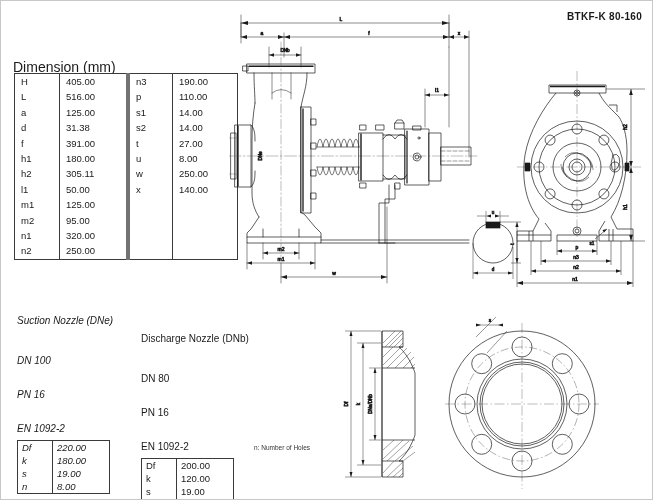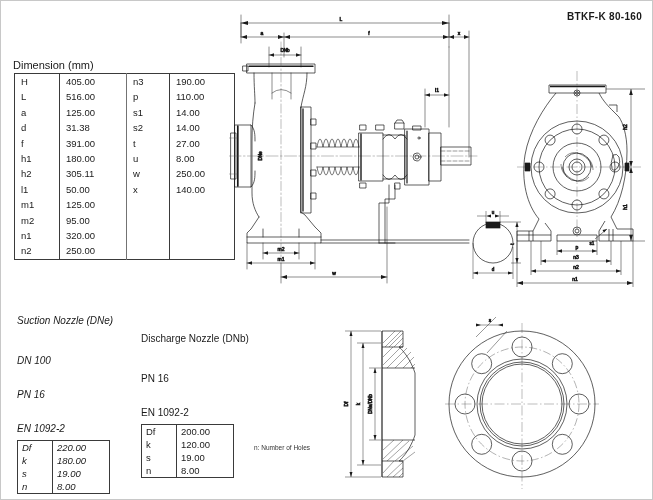--- a/index.html
+++ b/index.html
@@ -2,27 +2,27 @@
 <html><head>
 <meta charset="utf-8">
 <style>
   html,body{margin:0;padding:0;background:#fff;}
   body{width:653px;height:500px;position:relative;overflow:hidden;
        font-family:"Liberation Sans","DejaVu Sans",sans-serif;color:#1a1a1a;
        border:1px solid #c8c8c8;box-sizing:border-box;}
   .abs{position:absolute;}
   
   #model-title{right:10px;top:10px;font-size:10px;font-weight:bold;letter-spacing:.3px;}
-  #dim-title{left:12px;top:58px;font-size:11px;}
+  #dim-title{left:12px;top:58px;font-size:14px;}
   
   #dim-table{left:13px;top:72px;border-collapse:collapse;font-size:9.5px;background:#fff;}
   #dim-table td{border:0;padding:1px 4px 1px 6px;height:13.4px;line-height:13.4px;white-space:nowrap;}
   #dim-table{border:1px solid #3a3a3a;}
   #dim-table td.k1{width:34px;border-right:1px solid #3a3a3a;}
-  #dim-table td.v1{width:56px;border-right:1px solid #737373;}
+  #dim-table td.v1{width:56px;border-right:4px solid #737373;}
   #dim-table td.k2{width:32px;border-right:1px solid #3a3a3a;}
   #dim-table td.v2{width:54px;}
   
   .nz-title{font-size:10px;}
   .nz-line{font-size:10px;line-height:14px;margin-top:20px;}
   .nz-table{border-collapse:collapse;border:1px solid #3a3a3a;font-size:9.5px;background:#fff;margin-top:4px;}
   .nz-table td{padding:0px 4px 0 4px;height:13px;line-height:13px;white-space:nowrap;}
   .nz-table td.nk{width:26px;border-right:1px solid #3a3a3a;}
   .nz-table td.nv{width:48px;}
   #suction-block{left:16px;top:314px;font-style:italic;}
@@ -139,20 +139,21 @@
           <td class="nk">n</td>
           <td class="nv">8.00</td>
         </tr>
     </tbody>
   </table>
 </div>
 
 <div class="abs" id="discharge-block">
   <div class="nz-title">Discharge Nozzle (DNb)</div>
   <div style="height:8px"></div>
+  <div class="nz-line">DN 80</div>
   <div class="nz-line">PN 16</div>
   <div class="nz-line">EN 1092-2</div>
   <table class="nz-table">
     <tbody>
       <tr>
           <td class="nk">Df</td>
           <td class="nv">200.00</td>
         </tr>
       <tr>
           <td class="nk">k</td>

